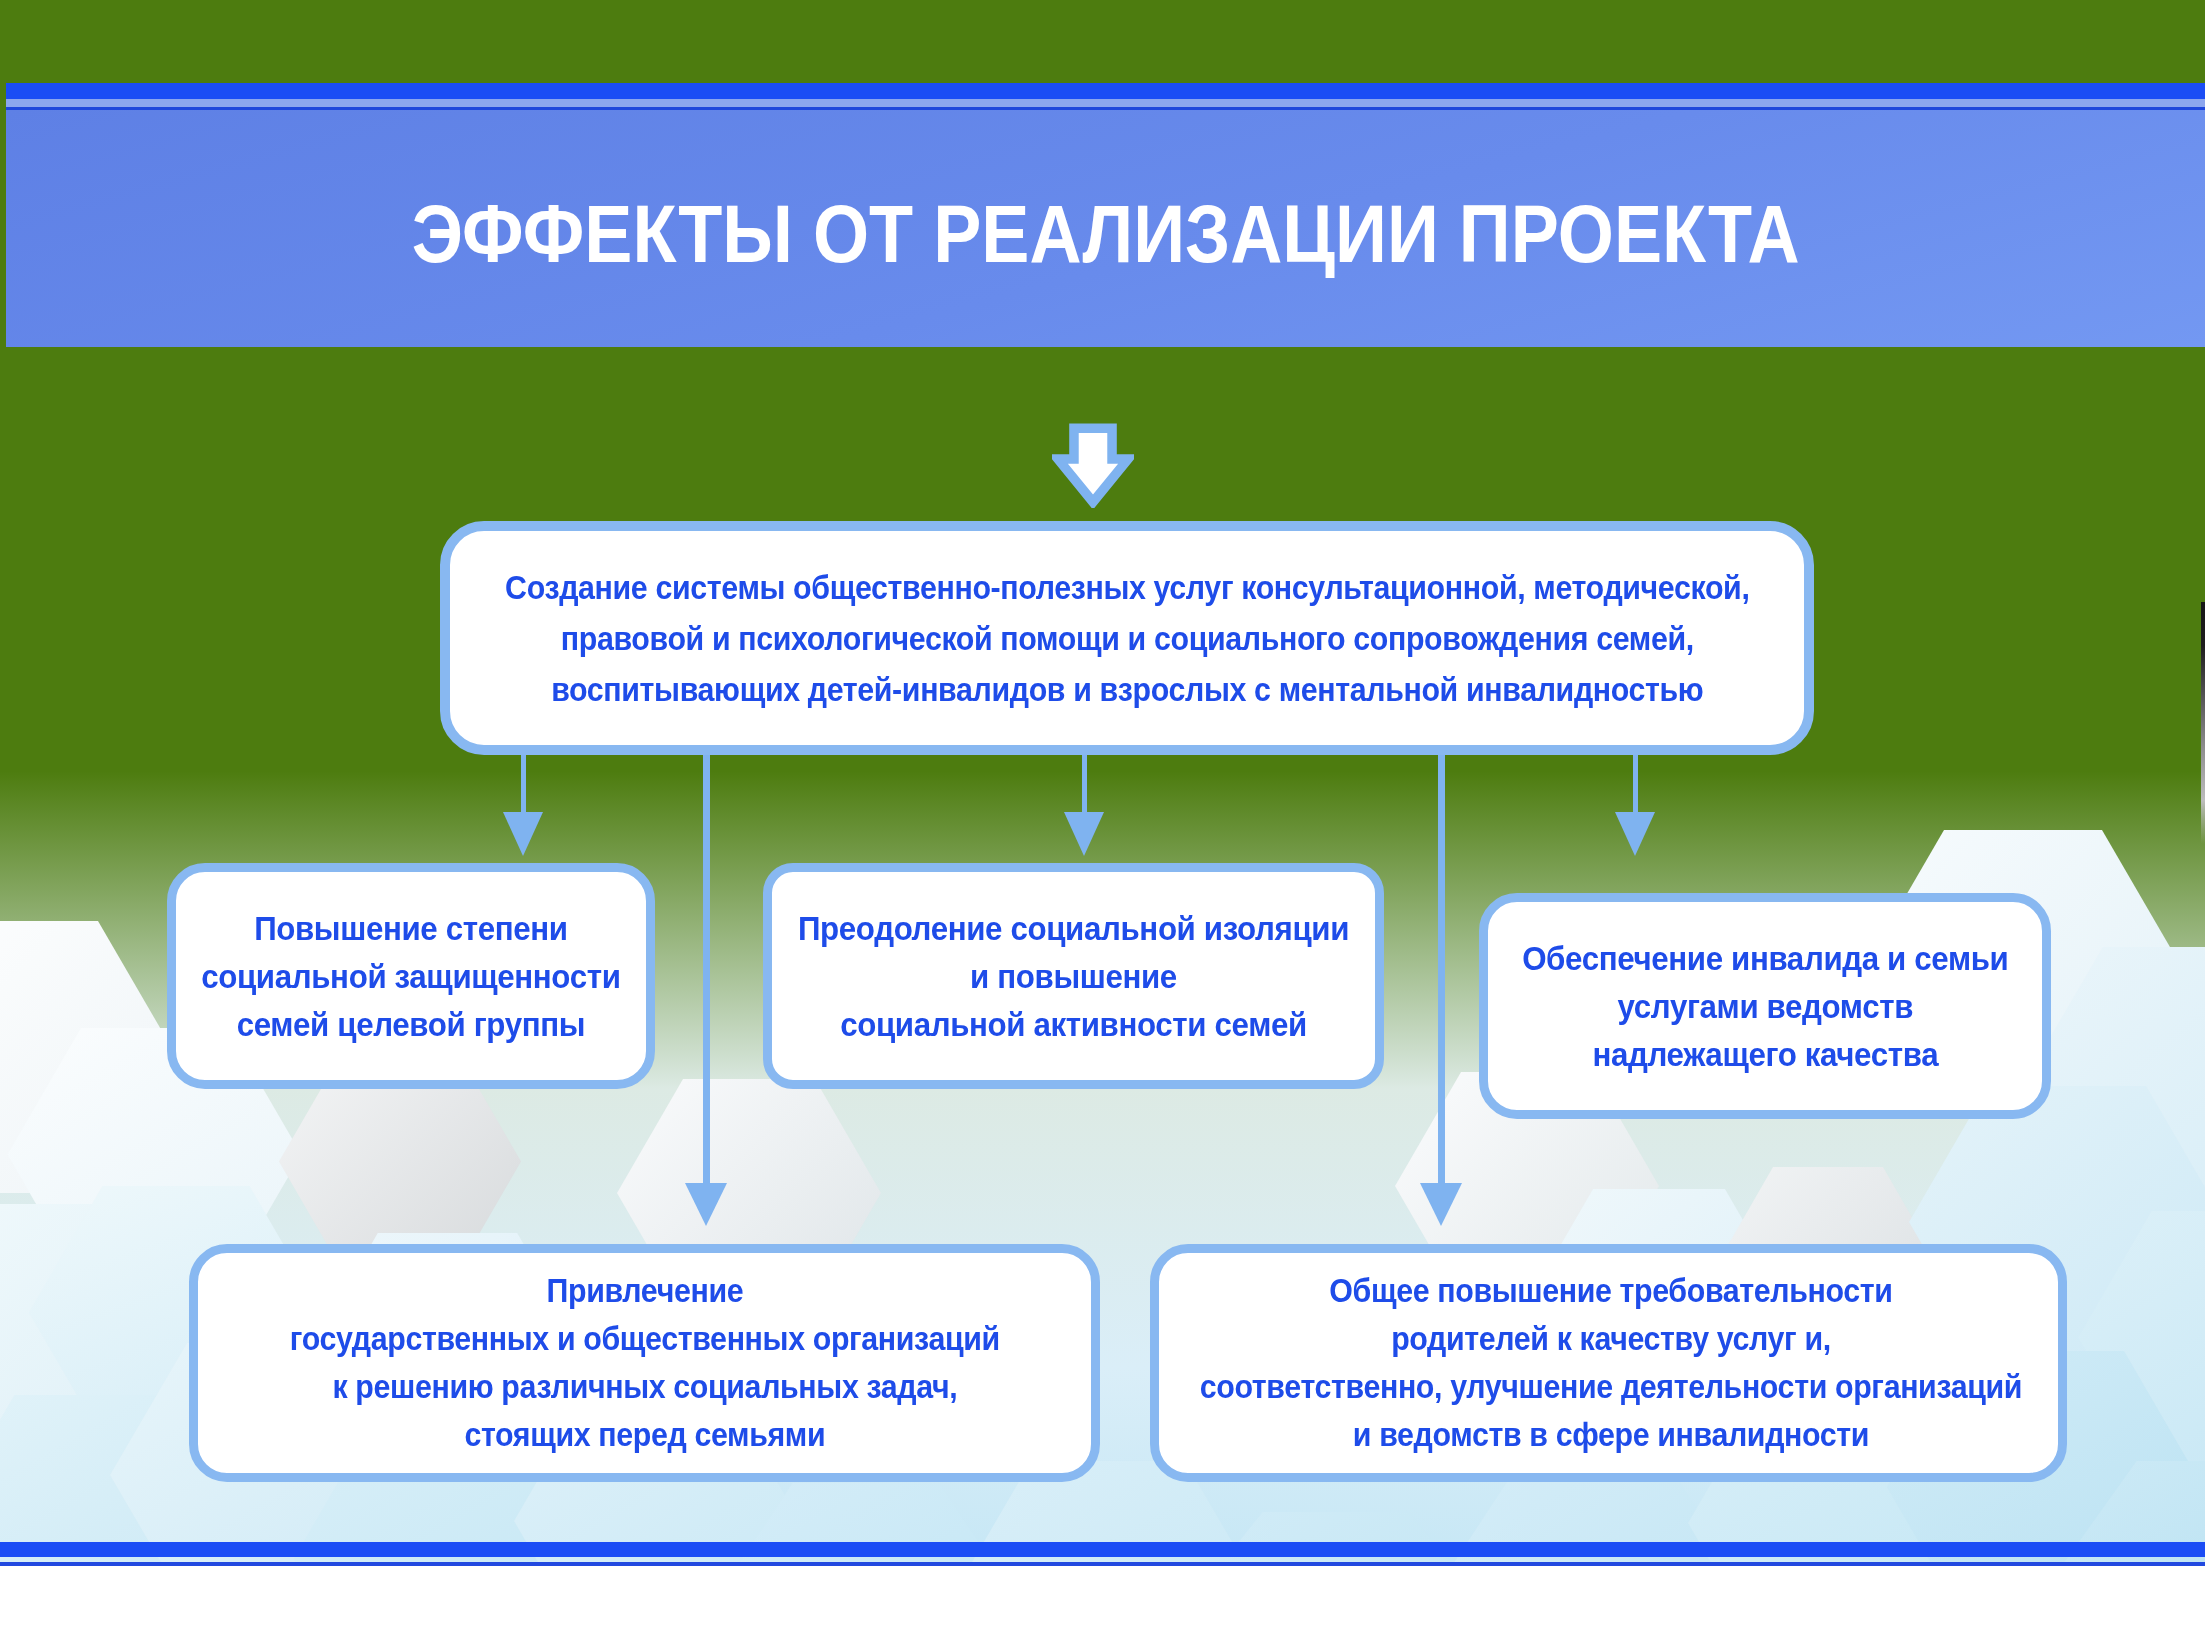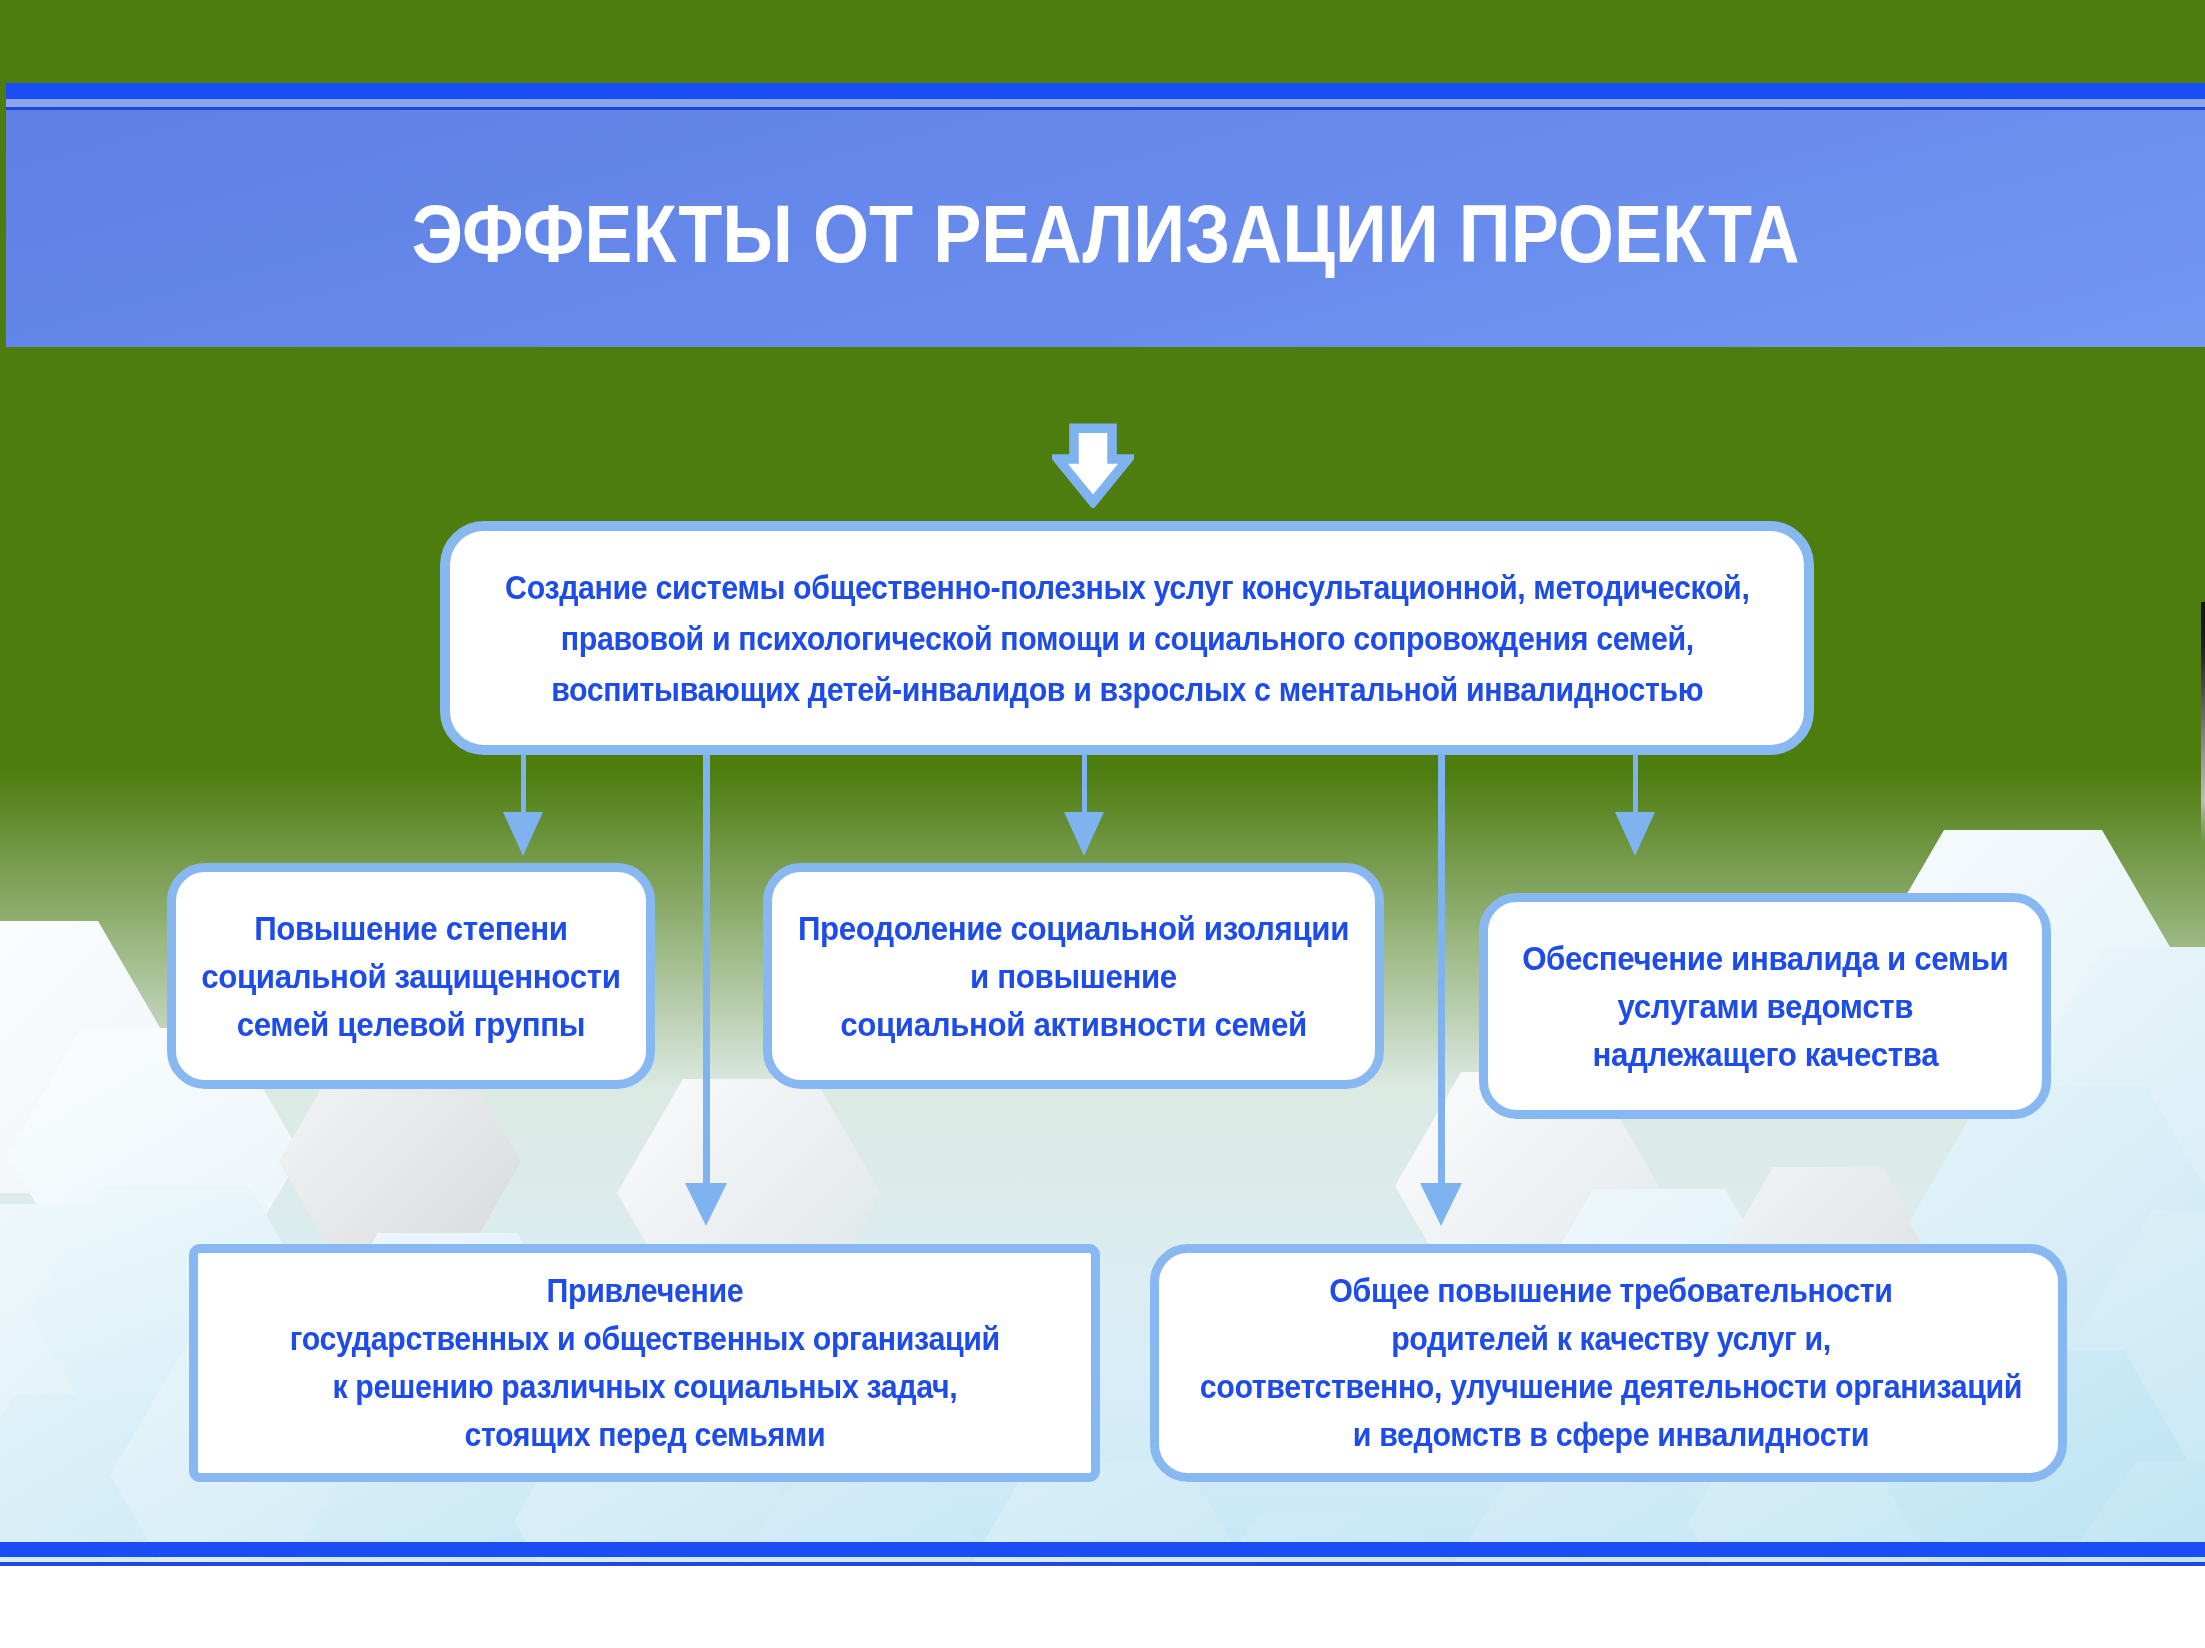--- a/index.html
+++ b/index.html
@@ -50,24 +50,24 @@
     display:flex;align-items:center;justify-content:center;
   }
   .box-text{
     color:#1e4ce9;font-weight:bold;text-align:center;
     white-space:pre;letter-spacing:-0.4px;
     transform:scaleX(0.92);transform-origin:center;
   }
   .box-root{left:440px;top:521px;width:1354px;height:214px;border-width:10.3px;border-radius:44px;justify-content:flex-end;}
   .box-root .box-text{font-size:33px;line-height:51px;}
   .box-m1{left:167px;top:863px;width:470px;height:208px;align-items:center;}
-  .box-m2{left:763px;top:863px;width:603px;height:208px;}
+  .box-m2{left:763px;top:863px;width:603px;height:208px;border-radius:30px;}
   .box-m3{left:1479px;top:863px;width:554px;height:208px;margin-top:30px;}
   .box-m1 .box-text,.box-m2 .box-text,.box-m3 .box-text{font-size:34px;line-height:48px;}
-  .box-b1{left:189px;top:1244px;width:893px;height:220px;border-radius:11px;}
+  .box-b1{left:189px;top:1244px;width:893px;height:220px;}
   .box-b2{left:1150px;top:1244px;width:899px;height:220px;justify-content:flex-end;}
   .box-b1 .box-text,.box-b2 .box-text{font-size:33px;line-height:48px;}
   
   .top-arrow{position:absolute;left:1052px;top:423px;z-index:10;}
   .connector{position:absolute;z-index:9;}
   .connector .shaft{position:absolute;top:0;background:#7fb3f0;}
   .connector .head{position:absolute;width:0;height:0;}
 </style>
 </head>
 <body>

